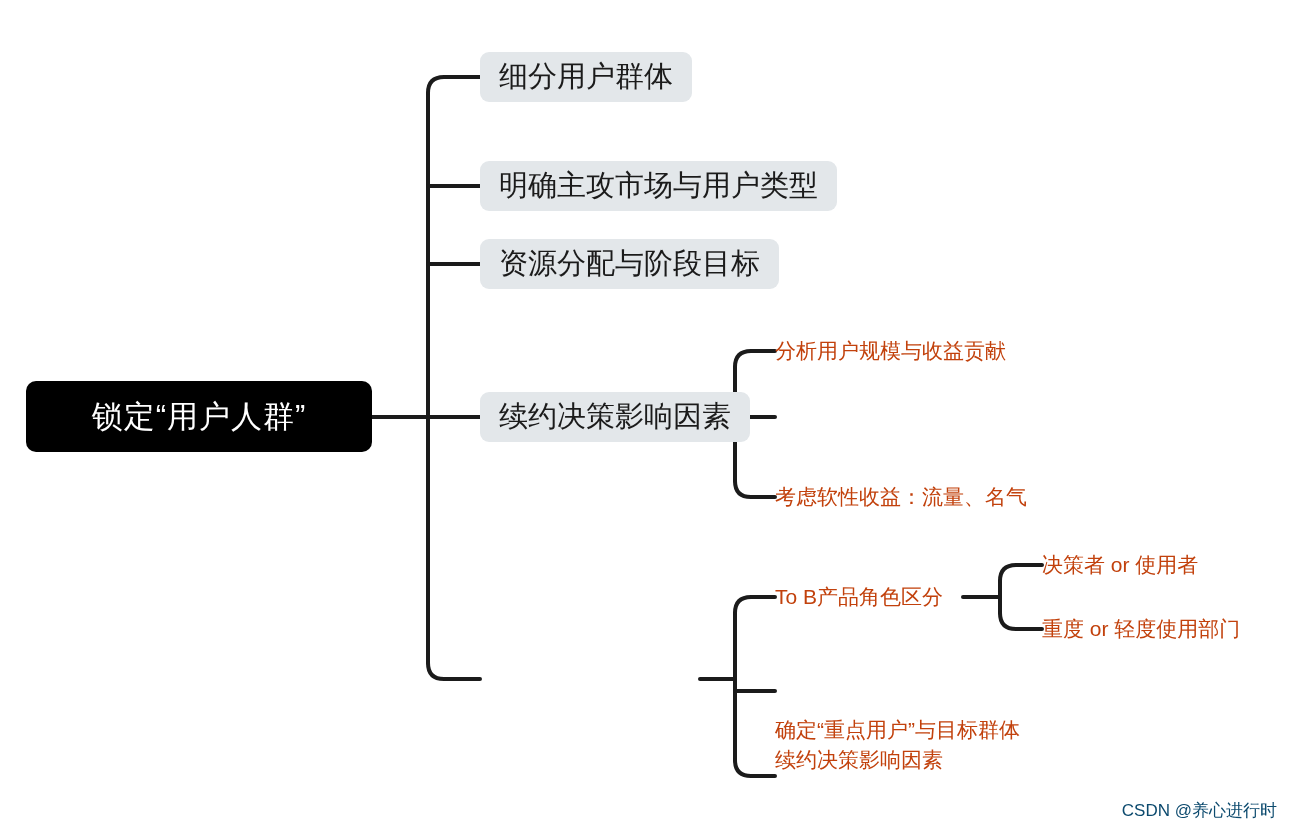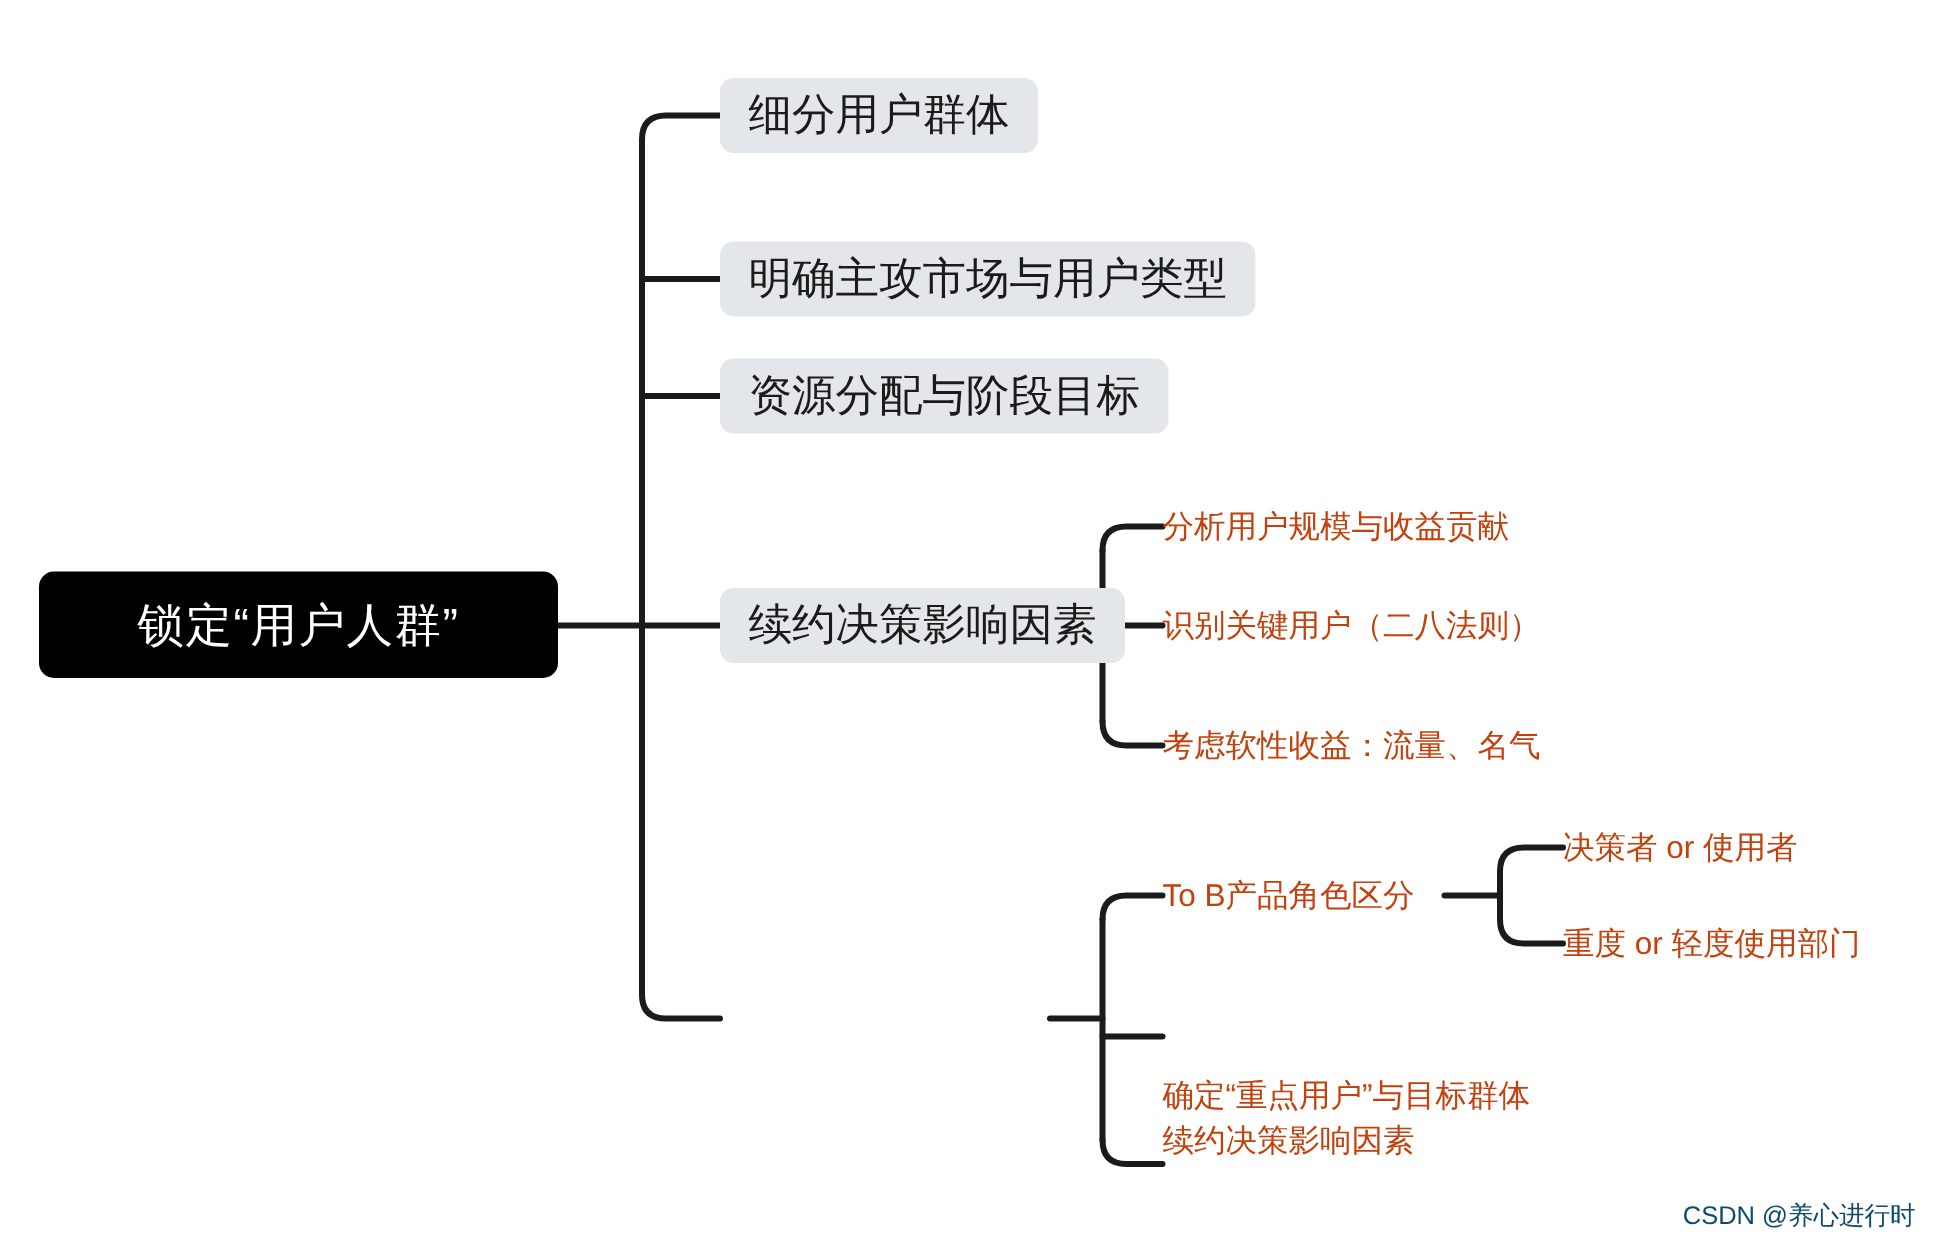--- a/index.html
+++ b/index.html
@@ -121,23 +121,20 @@
 
   <div class="node branch-node" style="left:480px; top:392px;">
     <span>续约决策影响因素</span>
   </div>
 
 
   <div class="node leaf-node" style="left:775px; top:335px;">
     <span>分析用户规模与收益贡献</span>
   </div>
 
-  <div class="node leaf-node" style="left:775px; top:401px;">
-    <span>识别关键用户（二八法则）</span>
-  </div>
 
   <div class="node leaf-node" style="left:775px; top:481px;">
     <span>考虑软性收益：流量、名气</span>
   </div>
 
   <div class="node leaf-node" style="left:775px; top:581px;">
     <span>To B产品角色区分</span>
   </div>
 
   <div class="node leaf-node" style="left:775px; top:714px;">

